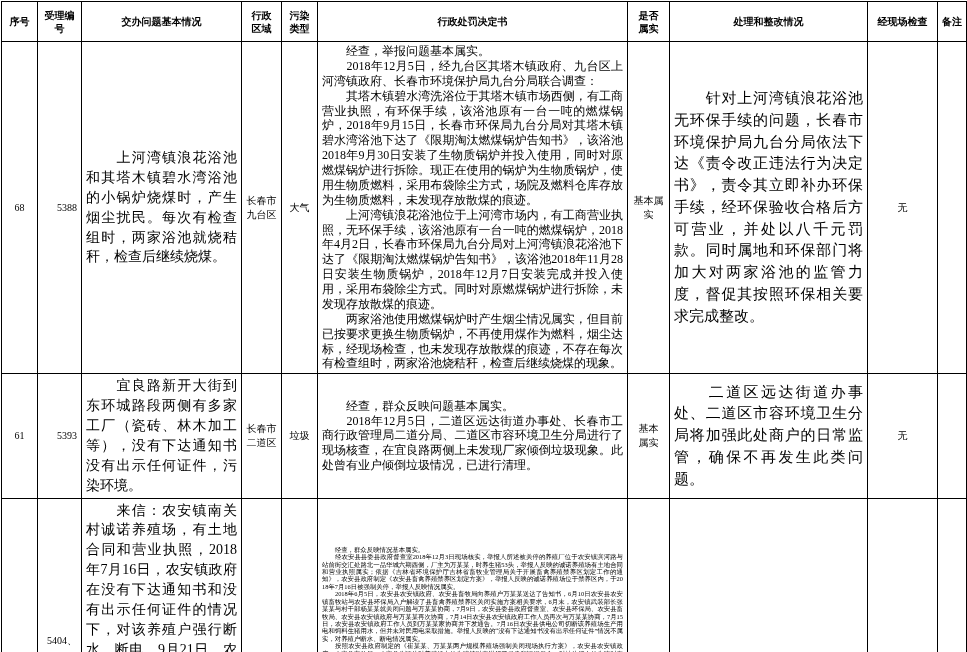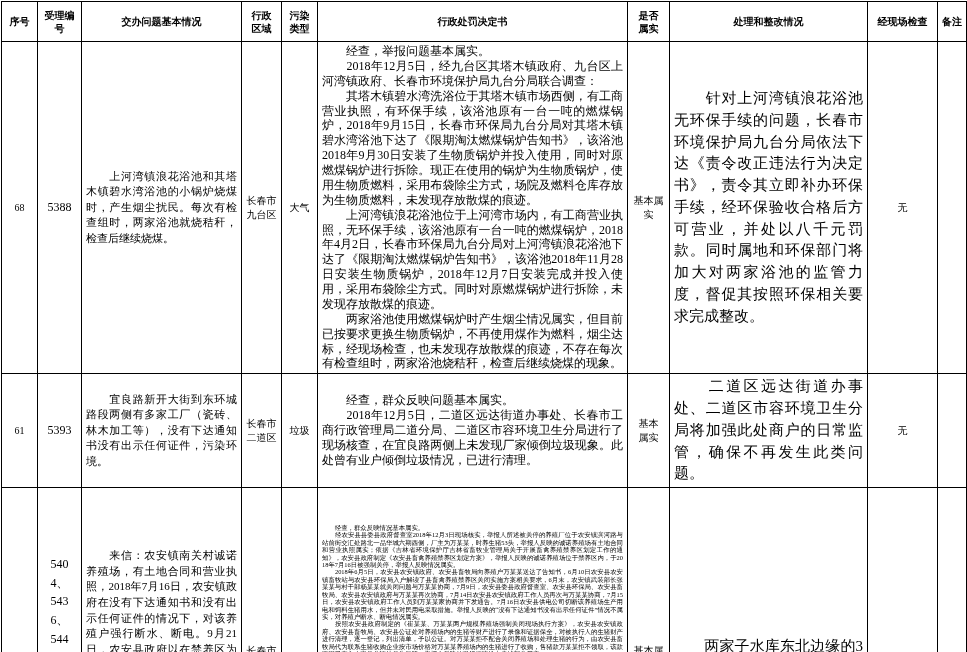--- a/index.html
+++ b/index.html
@@ -34,26 +34,26 @@
     font-weight: bold;
     text-align: center;
     line-height: 1.3;
   }
   .cell-center {
     text-align: center;
     font-size: 10px;
     line-height: 1.4;
   }
   .cell-case {
-    text-align: center;
-    font-size: 12px;
+    text-align: right;
+    font-size: 10px;
     line-height: 1.55;
   }
   .cell-problem {
-    font-size: 11px;
+    font-size: 14px;
     line-height: 1.42;
     text-align: justify;
     margin-left: 40px;
   }
   .cell-invest {
     font-size: 12px;
     line-height: 1.24;
     text-align: justify;
   }
   .cell-invest-sm {

